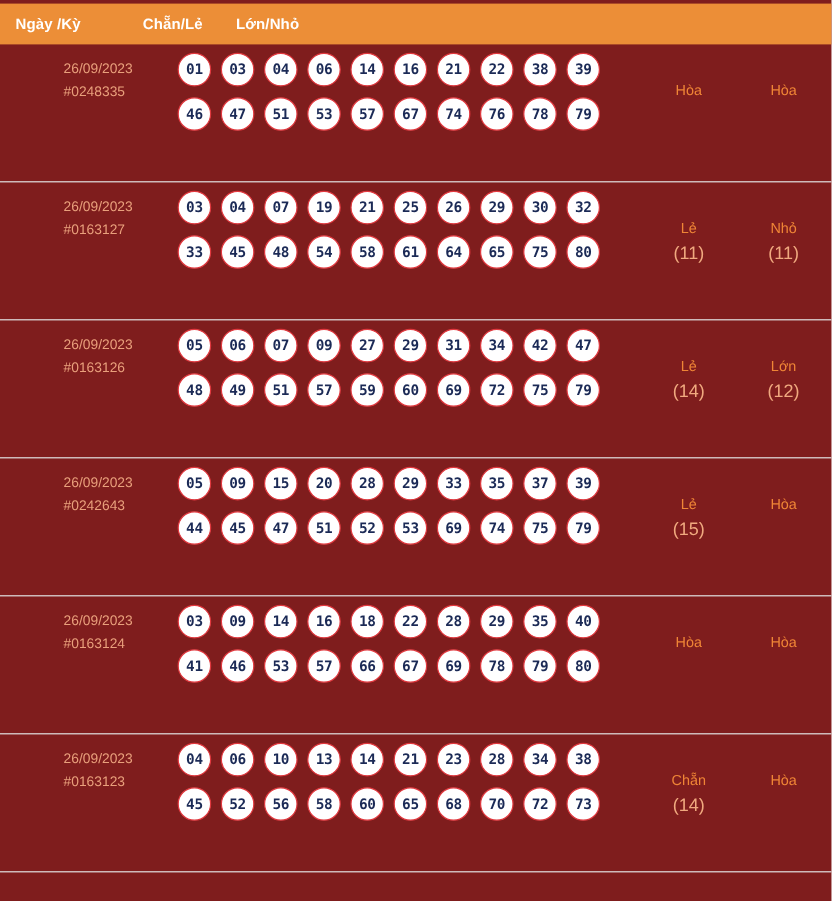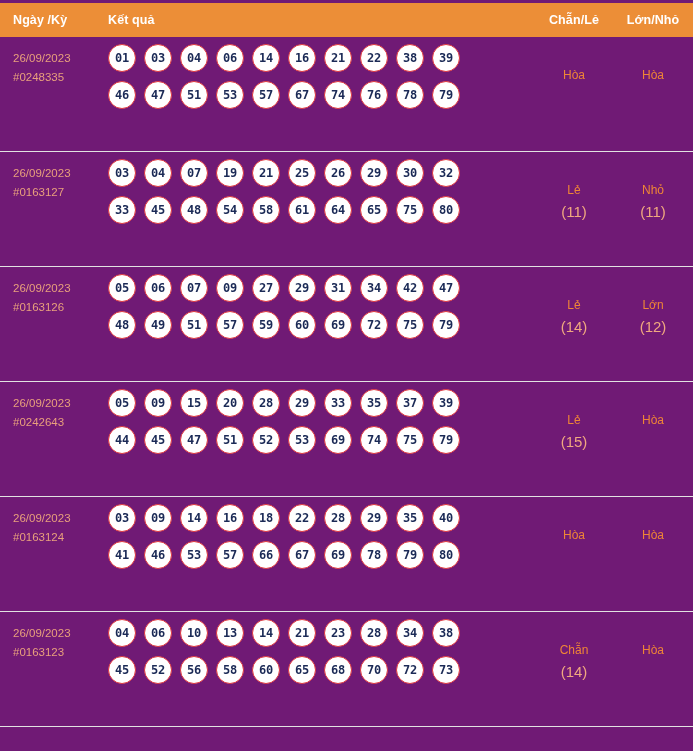--- a/index.html
+++ b/index.html
@@ -10,21 +10,21 @@
   body {
     width: 693px;
     height: 751px;
     font-family: "Liberation Sans", sans-serif;
     overflow: hidden;
   }
 
   .results-panel {
     width: 693px;
     height: 751px;
-    background: #701a75;
+    background: #7f1d1d;
     position: relative;
     box-sizing: border-box;
     padding-top: 3px;
   }
 
   
   .table-header {
     display: flex;
     align-items: center;
     height: 34px;
@@ -49,20 +49,21 @@
   }
   .row:first-of-type { border-top: none; }
 
   .cell-date {
     width: 105px;
     padding: 12px 0 0 13px;
     box-sizing: border-box;
     color: #e9a07c;
     font-size: 11.5px;
     line-height: 19px;
+    margin-left: 40px;
   }
   .cell-date .date-line  { display: block; }
   .cell-date .issue-line { display: block; }
 
   .cell-result {
     flex: 1;
     padding: 7px 0 0 0;
     box-sizing: border-box;
   }
   .ball-row {
@@ -110,21 +111,20 @@
   }
   .count:empty { display: none; }
 </style>
 </head>
 <body>
 
 <div class="results-panel">
 
   <div class="table-header">
     <div class="th-date">Ngày /Kỳ</div>
-    <div class="th-result">Kết quả</div>
     <div class="th-oe">Chẵn/Lẻ</div>
     <div class="th-bs">Lớn/Nhỏ</div>
   </div>
 
   <div id="rows-container">
       <div class="row">
         <div class="cell-date">
           <span class="date-line">26/09/2023</span>
           <span class="issue-line">#0248335</span>
         </div>

